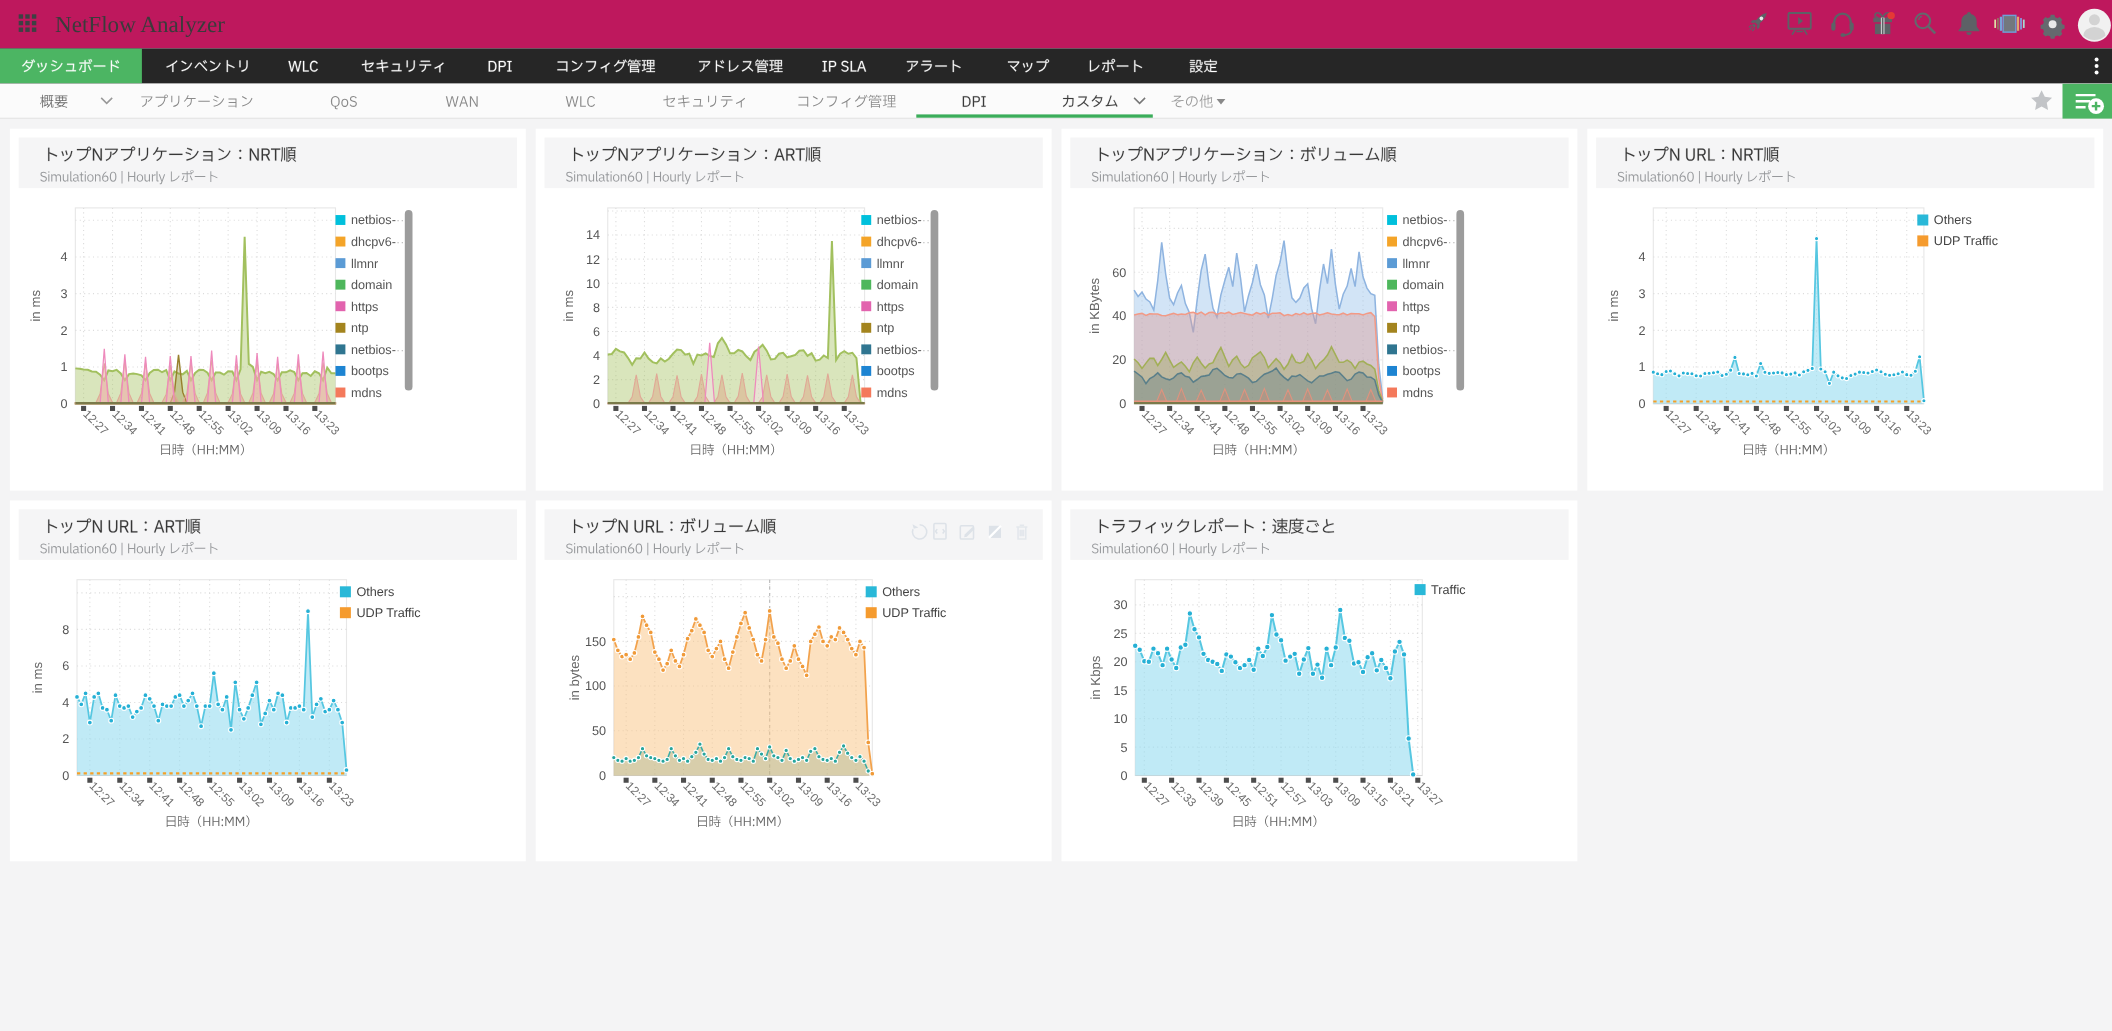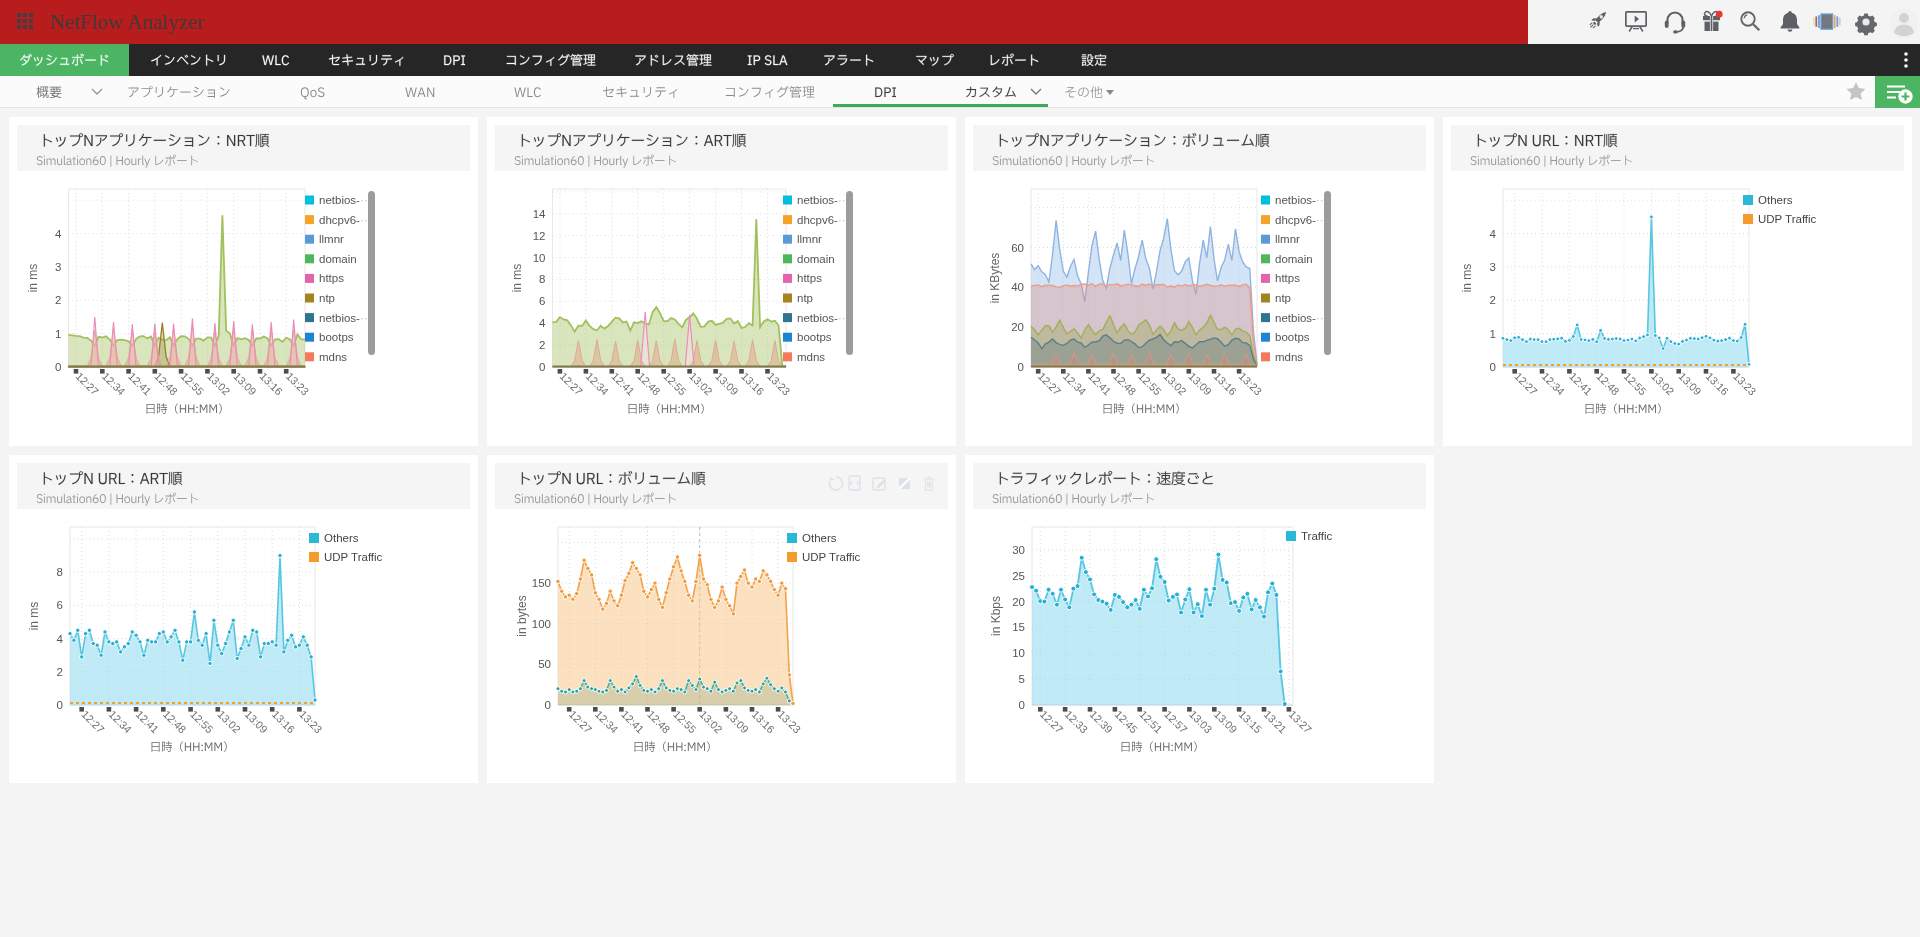--- a/index.html
+++ b/index.html
@@ -77,21 +77,21 @@
       <path id="g72" transform="scale(1 -1)" d="M181 0H99V733H211L425 336H430L644 733H753V0H671V622H666L607 506L426 179L245 506L186 622H181Z"></path>
       <path id="g73" transform="scale(1 -1)" d="M135 -72H60Q149 2 206.0 115.5Q263 229 263 356V406Q263 533 206.0 646.5Q149 760 60 834H135Q220 763 277.5 644.0Q335 525 335 381Q335 237 277.5 118.0Q220 -1 135 -72Z"></path>
       <path id="g74" transform="scale(1 -1)" d="M93 733H177V279Q177 168 218.0 115.0Q259 62 355 62Q452 62 493.0 115.0Q534 168 534 279V733H618V299Q618 190 592.5 122.0Q567 54 509.0 20.5Q451 -13 355 -13Q259 -13 201.5 20.5Q144 54 118.5 122.0Q93 190 93 299Z"></path>
       <path id="g75" transform="scale(1 -1)" d="M856 662Q841 404 687.5 227.0Q534 50 274 -26L241 41Q473 107 608.0 247.5Q743 388 776 594H392Q348 529 293.0 472.5Q238 416 164 360L118 415Q226 494 302.0 589.5Q378 685 426 802L495 783Q465 712 434 662Z"></path>
       <path id="g76" transform="scale(1 -1)" d="M308 135Q410 196 469.5 245.5Q529 295 558 348H358V592H595V677H314V733H595V836H658V733H952V677H658V592H910V348H693Q723 294 786.5 244.5Q850 195 961 132L930 80Q695 214 664 332H657V50H595V332H588Q573 271 511.5 209.5Q450 148 341 84ZM254 574Q156 708 74 783L121 821Q165 780 212.5 725.5Q260 671 302 612ZM595 538H420V401H595ZM848 401V538H658V401ZM964 9 954 -53H458Q343 -53 278.5 -8.0Q214 37 207 106H200Q197 -3 61 -66L38 -6Q111 27 141.0 71.0Q171 115 171 186V409H46V469H235V183Q235 99 295.0 54.0Q355 9 455 9Z"></path>
       <path id="g77" transform="scale(1 -1)" d="M566 760H953V704H186V489Q186 125 91 -66L39 -20Q82 70 102.0 197.0Q122 324 122 494V760H496V840H566ZM719 664H781V562H950V508H781V355H368V508H222V562H368V664H430V562H719ZM430 407H719V510H430ZM858 241Q789 130 643 53Q764 8 945 -19L929 -75Q724 -47 574 19Q412 -49 201 -76L185 -18Q357 2 503 54Q419 100 330 175L370 216Q468 132 572 83Q706 145 775 231H248V285H858Z"></path>
       <path id="g78" transform="scale(1 -1)" d="M216 707Q386 715 532 715Q649 715 786 710L784 639Q664 645 536 645Q371 645 218 635ZM859 395Q803 491 751 557L803 585Q871 495 910 424ZM750 339Q710 417 644 502L697 531Q765 440 803 368ZM155 193Q155 243 181.0 294.5Q207 346 255 394L315 355Q228 266 228 198Q228 138 298.5 104.0Q369 70 509 70Q586 70 670.0 78.0Q754 86 826 101L834 31Q767 16 679.0 8.0Q591 0 509 0Q333 0 244.0 50.5Q155 101 155 193Z"></path>
       <path id="g79" transform="scale(1 -1)" d="M845 4Q671 -20 510 -20Q334 -20 250.0 30.0Q166 80 166 181Q166 326 404 437Q356 566 356 802H430Q427 582 470 464Q606 517 805 558L819 489Q533 430 386.0 349.5Q239 269 239 181Q239 113 302.5 81.5Q366 50 509 50Q664 50 839 75Z"></path>
     </defs>
   </svg>
-<div class="abs" style="left:0;top:0;width:1528px;height:44px;background:#b91c1c">
+<div class="abs" style="left:0;top:0;width:1920px;height:44px;background:#be185d">
     <svg width="1920" height="44">
       <g fill="#3e4043">
         <rect x="17" y="13" width="4" height="4"></rect>
         <rect x="23" y="13" width="4" height="4"></rect>
         <rect x="29" y="13" width="4" height="4"></rect>
         <rect x="17" y="19" width="4" height="4"></rect>
         <rect x="23" y="19" width="4" height="4"></rect>
         <rect x="29" y="19" width="4" height="4"></rect>
         <rect x="17" y="25" width="4" height="4"></rect>
         <rect x="23" y="25" width="4" height="4"></rect>

